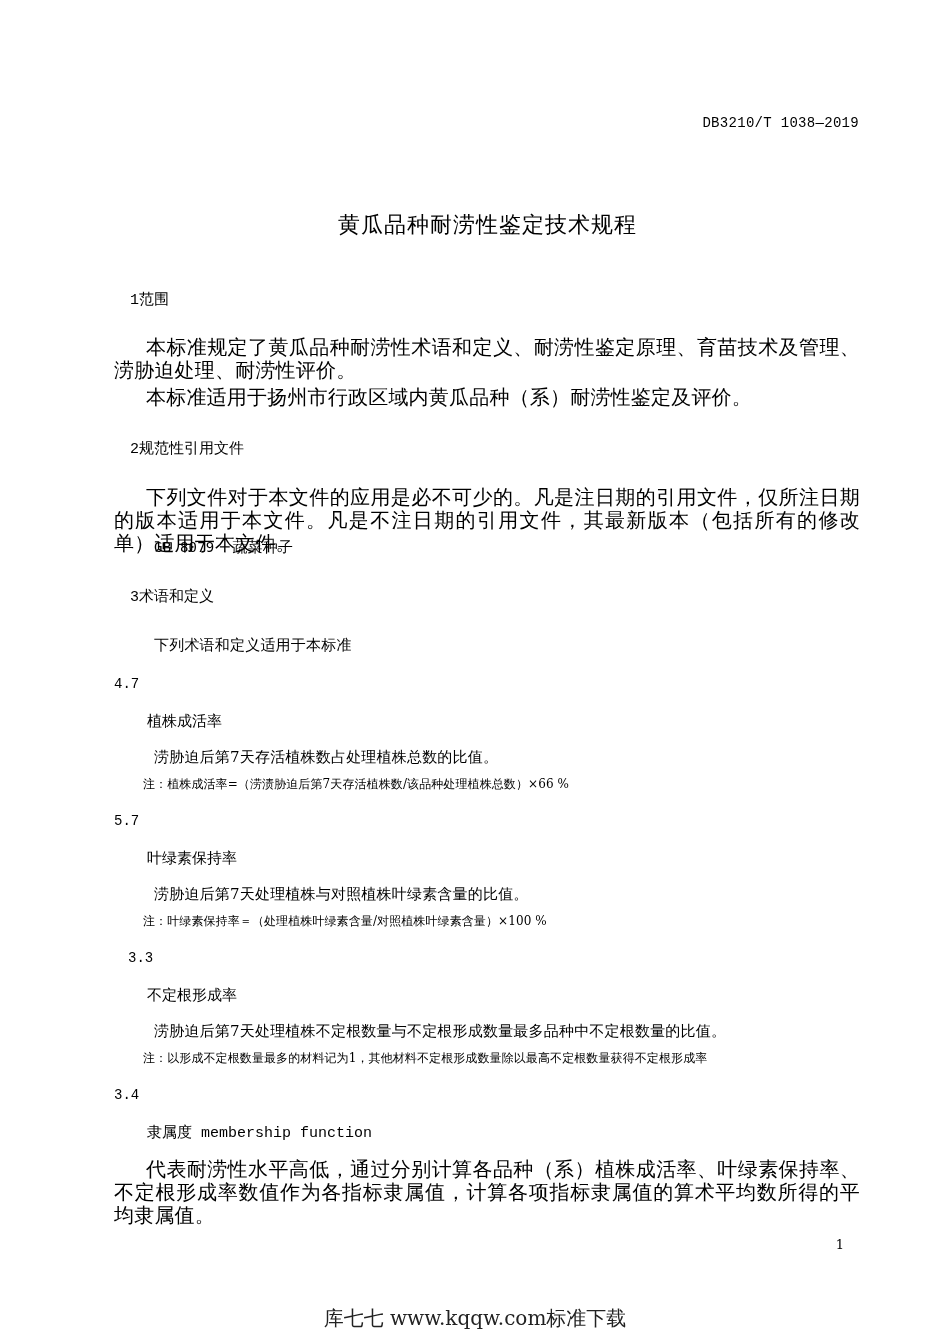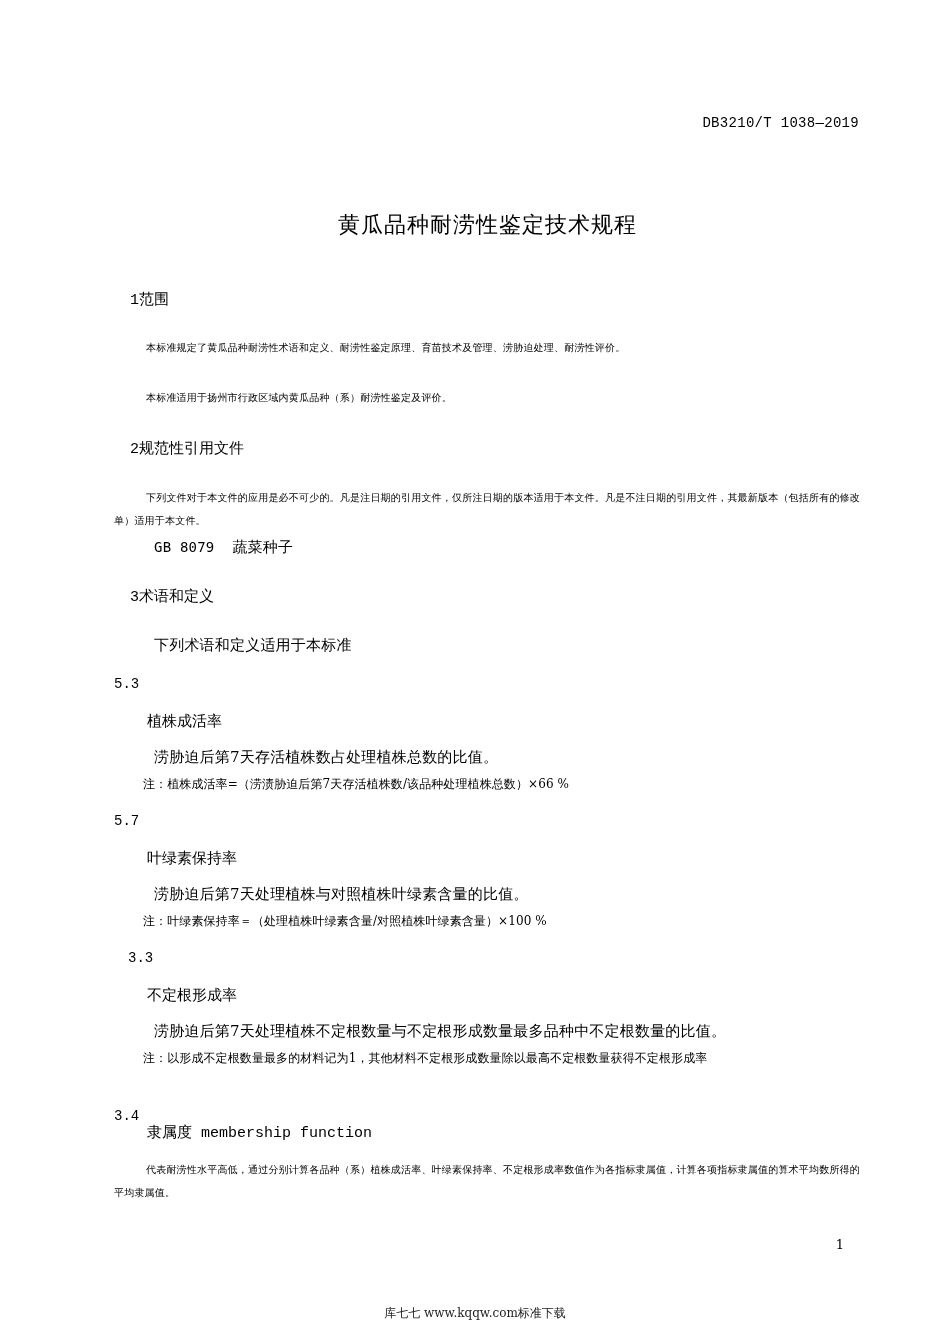--- a/index.html
+++ b/index.html
@@ -39,21 +39,21 @@
       font-size: 15px;
       text-align: right;
     }
     .section-heading .num {
       display: inline-block;
       width: 25px;
     }
     .para {
       left: 114px;
       width: 746px;
-      font-size: 10px;
+      font-size: 20px;
       line-height: 23px;
       white-space: normal;
       text-indent: 32px;
       text-align: justify;
       letter-spacing: 0.2px;
     }
     .line {
       left: 154px;
       font-size: 15px;
       letter-spacing: 0.2px;
@@ -77,21 +77,21 @@
     .page-number {
       right: 106px;
       top: 1237px;
       font-size: 13px;
     }
     .footer-watermark {
       left: 0;
       width: 950px;
       text-align: center;
       top: 1305px;
-      font-size: 12px;
+      font-size: 20px;
       color: #222222;
     }
   </style>
 </head>
 <body>
 
 <div class="abs doc-code sans">DB3210/T 1038—2019</div>
 
 <div class="abs doc-title sans">黄瓜品种耐涝性鉴定技术规程</div>
 
@@ -107,39 +107,39 @@
 <div class="abs para" style="top:486px;">下列文件对于本文件的应用是必不可少的。凡是注日期的引用文件，仅所注日期的版本适用于本文件。凡是不注日期的引用文件，其最新版本（包括所有的修改单）适用于本文件。</div>
 <div class="abs line" style="top:538px;">
   <span class="mono" style="font-size:14px;">GB 8079</span><span style="display:inline-block;width:18px;"></span><span>蔬菜种子</span>
 </div>
 
 <div class="abs section-heading sans" style="top:587px;">
   <span class="num">3</span><span>术语和定义</span>
 </div>
 <div class="abs line" style="top:636px;">下列术语和定义适用于本标准</div>
 
-<div class="abs subnum sans" style="top:676px;">5.3</div>
+<div class="abs subnum sans" style="top:676px;">4.7</div>
 <div class="abs term sans" style="top:712px;">植株成活率</div>
 <div class="abs line" style="top:748px;">涝胁迫后第7天存活植株数占处理植株总数的比值。</div>
 <div class="abs note" style="top:776px;">
   <span class="note-label">注：</span><span>植株成活率=（涝渍胁迫后第7天存活植株数/该品种处理植株总数）×66 %</span>
 </div>
 
 <div class="abs subnum sans" style="top:813px;">5.7</div>
 <div class="abs term sans" style="top:849px;">叶绿素保持率</div>
 <div class="abs line" style="top:885px;">涝胁迫后第7天处理植株与对照植株叶绿素含量的比值。</div>
 <div class="abs note" style="top:913px;">
   <span class="note-label">注：</span><span>叶绿素保持率＝（处理植株叶绿素含量/对照植株叶绿素含量）×100 %</span>
 </div>
 
 <div class="abs subnum sans" style="top:950px;margin-left:14px;">3.3</div>
 <div class="abs term sans" style="top:986px;">不定根形成率</div>
 <div class="abs line" style="top:1022px;">涝胁迫后第7天处理植株不定根数量与不定根形成数量最多品种中不定根数量的比值。</div>
 <div class="abs note" style="top:1050px;">
   <span class="note-label">注：</span><span>以形成不定根数量最多的材料记为1，其他材料不定根形成数量除以最高不定根数量获得不定根形成率</span>
 </div>
 
-<div class="abs subnum sans" style="top:1087px;margin-top:21px;">3.4</div>
+<div class="abs subnum sans" style="top:1087px;">3.4</div>
 <div class="abs term sans" style="top:1123px;">隶属度 membership function</div>
 <div class="abs para" style="top:1158px;">代表耐涝性水平高低，通过分别计算各品种（系）植株成活率、叶绿素保持率、不定根形成率数值作为各指标隶属值，计算各项指标隶属值的算术平均数所得的平均隶属值。</div>
 
 <div class="abs page-number serif">1</div>
 <div class="abs footer-watermark serif">库七七 www.kqqw.com标准下载</div>
 
 </body></html>

